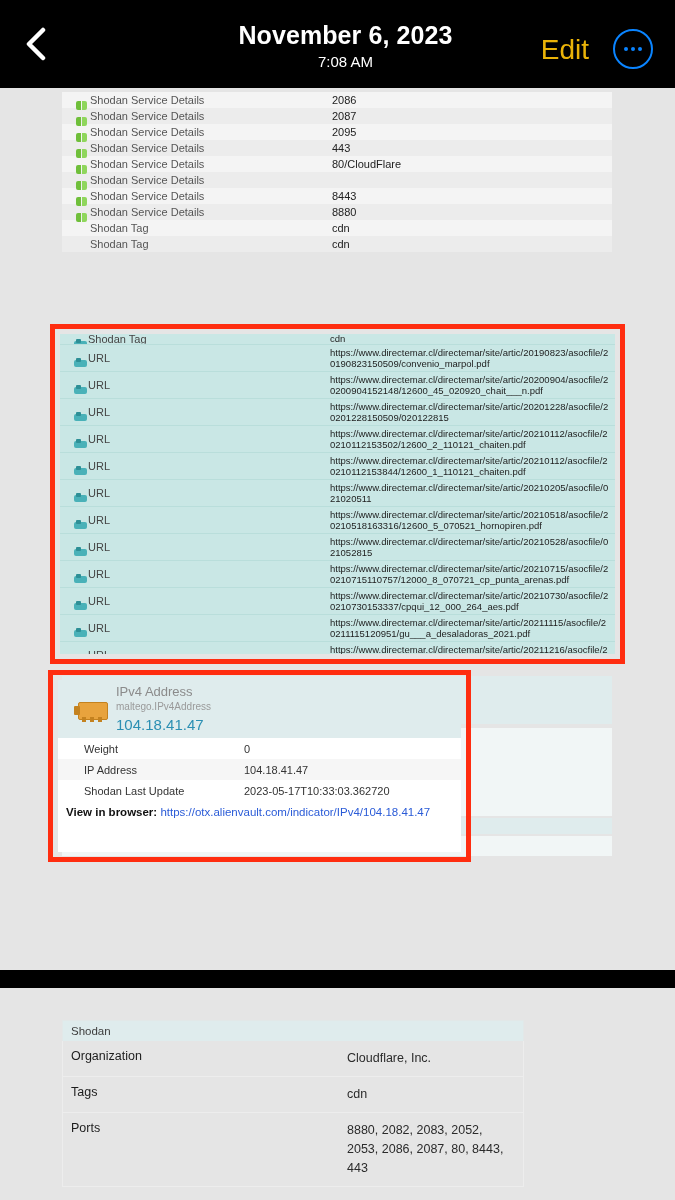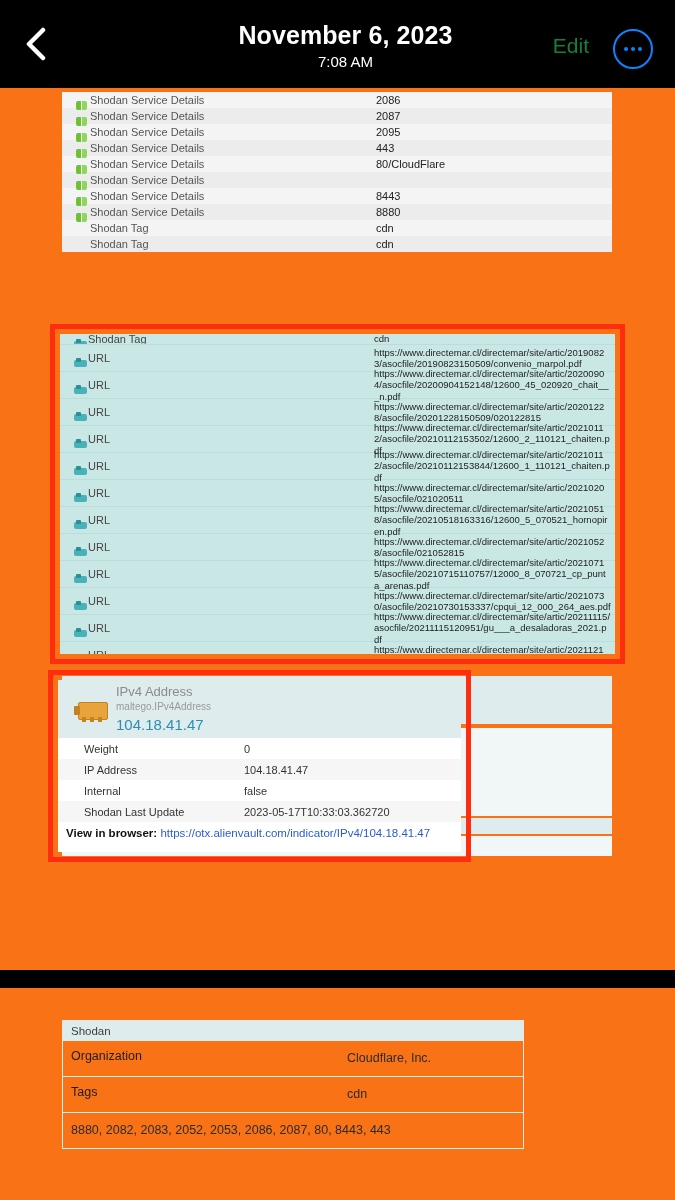--- a/index.html
+++ b/index.html
@@ -49,22 +49,22 @@
   .nav-time {
     font-size: 15px;
     font-weight: normal;
     line-height: 20px;
     margin-top: 2px;
   }
   .nav-edit {
     position: absolute;
     right: 86px;
     top: 34px;
-    font-size: 21px;
-    color: #15803d;
+    font-size: 28px;
+    color: #eab308;
     cursor: pointer;
   }
   .nav-more {
     position: absolute;
     right: 22px;
     top: 29px;
     width: 36px;
     height: 36px;
     border: 2px solid #0a84ff;
     border-radius: 50%;
@@ -80,21 +80,21 @@
   .nav-more .dots i {
     width: 4px;
     height: 4px;
     background: #0a84ff;
     border-radius: 50%;
     display: block;
   }
 
   
   .page {
-    background: #f97316;
+    background: #e5e5e5;
     position: relative;
     overflow: hidden;
   }
   .page-one { height: 882px; }
   .page-gap { height: 18px; background: #000; }
   .page-two { height: 212px; }
 
   
   .rowtable {
     position: absolute;
@@ -118,21 +118,20 @@
     flex: 0 0 242px;
     color: #555;
     overflow: hidden;
     white-space: nowrap;
   }
   .trow .value-cell {
     flex: 1;
     color: #222;
     overflow: hidden;
     white-space: nowrap;
-    margin-left: 44px;
   }
 
   
   .ico-service {
     width: 12px; height: 11px;
     position: relative;
   }
   .ico-service::before {
     content: "";
     position: absolute;
@@ -571,24 +570,20 @@
       <div id="entity-props">
           <div class="prop-row">
             <div class="pkey">Weight</div>
             <div class="pval">0</div>
           </div>
           <div class="prop-row">
             <div class="pkey">IP Address</div>
             <div class="pval">104.18.41.47</div>
           </div>
           <div class="prop-row">
-            <div class="pkey">Internal</div>
-            <div class="pval">false</div>
-          </div>
-          <div class="prop-row">
             <div class="pkey">Shodan Last Update</div>
             <div class="pval">2023-05-17T10:33:03.362720</div>
           </div>
         </div>
       <div class="browser-line">
         <b>View in browser:</b>
         <a href="#">https://otx.alienvault.com/indicator/IPv4/104.18.41.47</a>
       </div>
     </div>
   </div>
@@ -603,17 +598,18 @@
     <div id="shodan-rows">
         <div class="shodan-row">
           <div class="skey">Organization</div>
           <div class="sval">Cloudflare, Inc.</div>
         </div>
         <div class="shodan-row">
           <div class="skey">Tags</div>
           <div class="sval">cdn</div>
         </div>
         <div class="shodan-row">
+          <div class="skey">Ports</div>
           <div class="sval">8880, 2082, 2083, 2052, 2053, 2086, 2087, 80, 8443, 443</div>
         </div>
       </div>
   </div>
 </div>
 
 </body></html>

